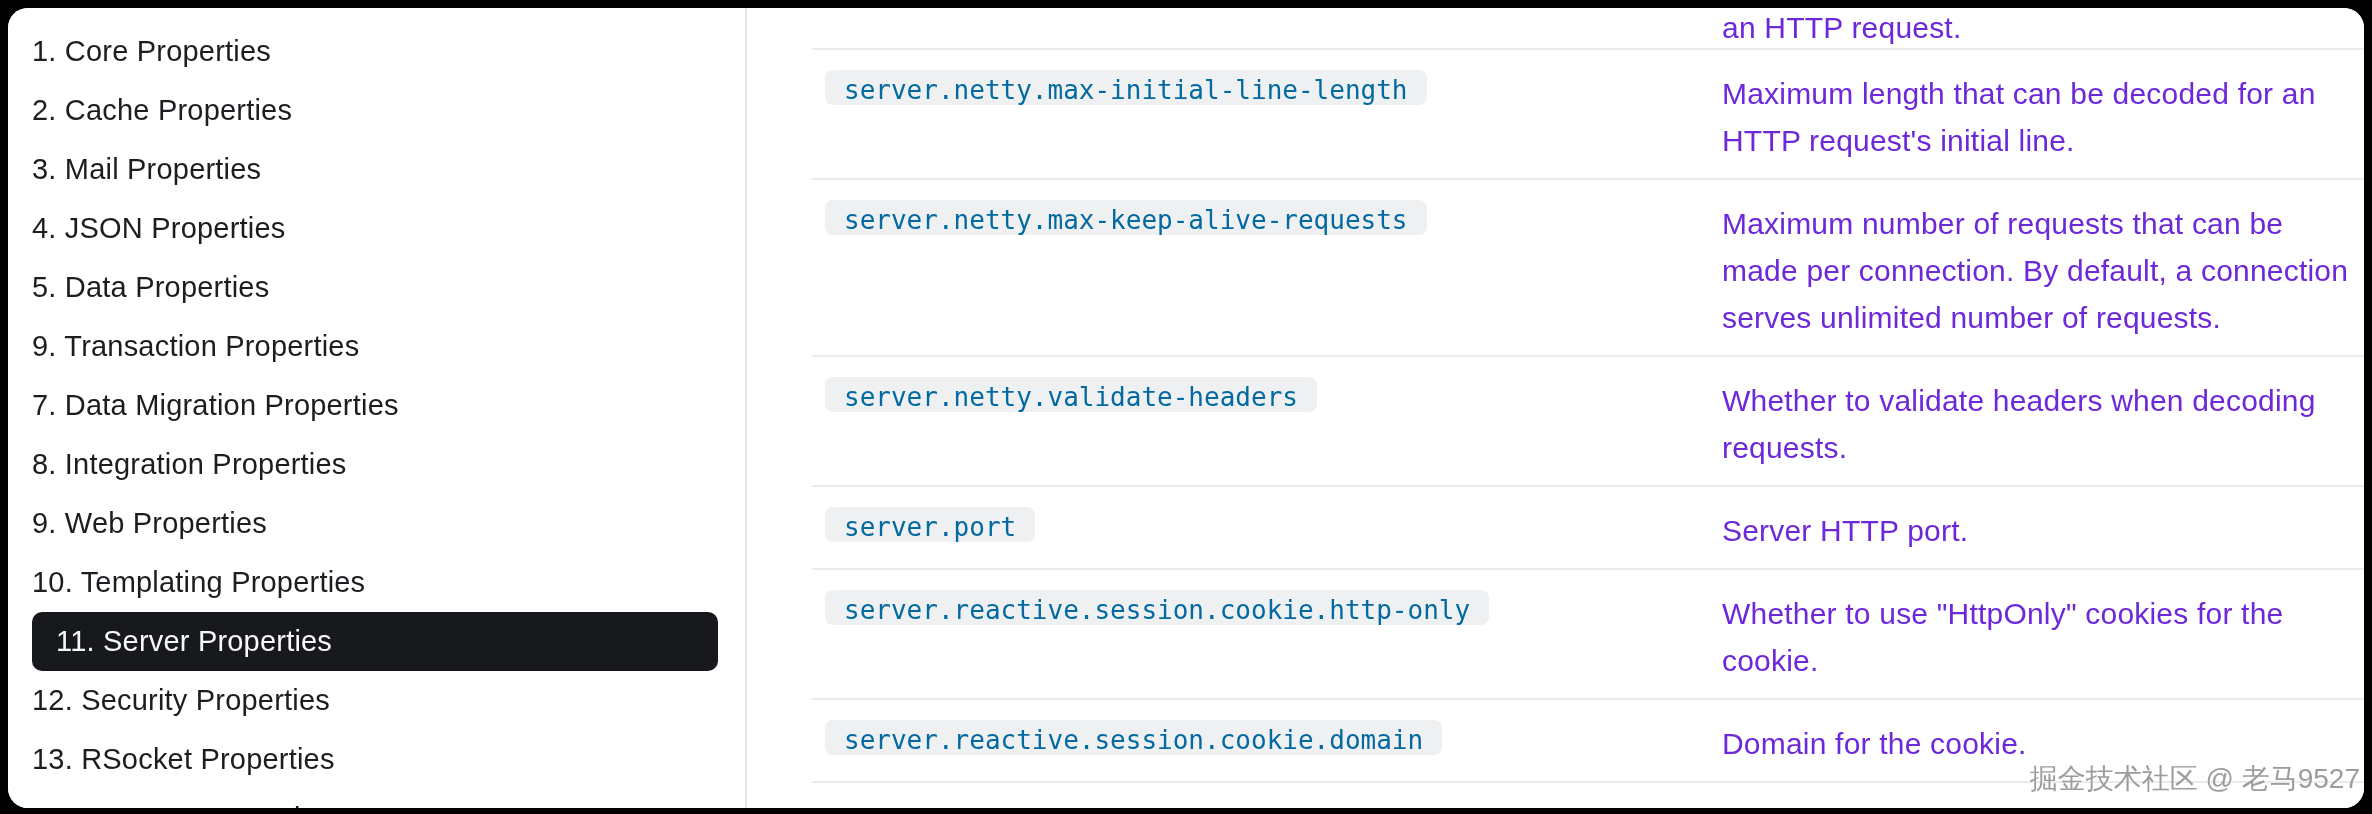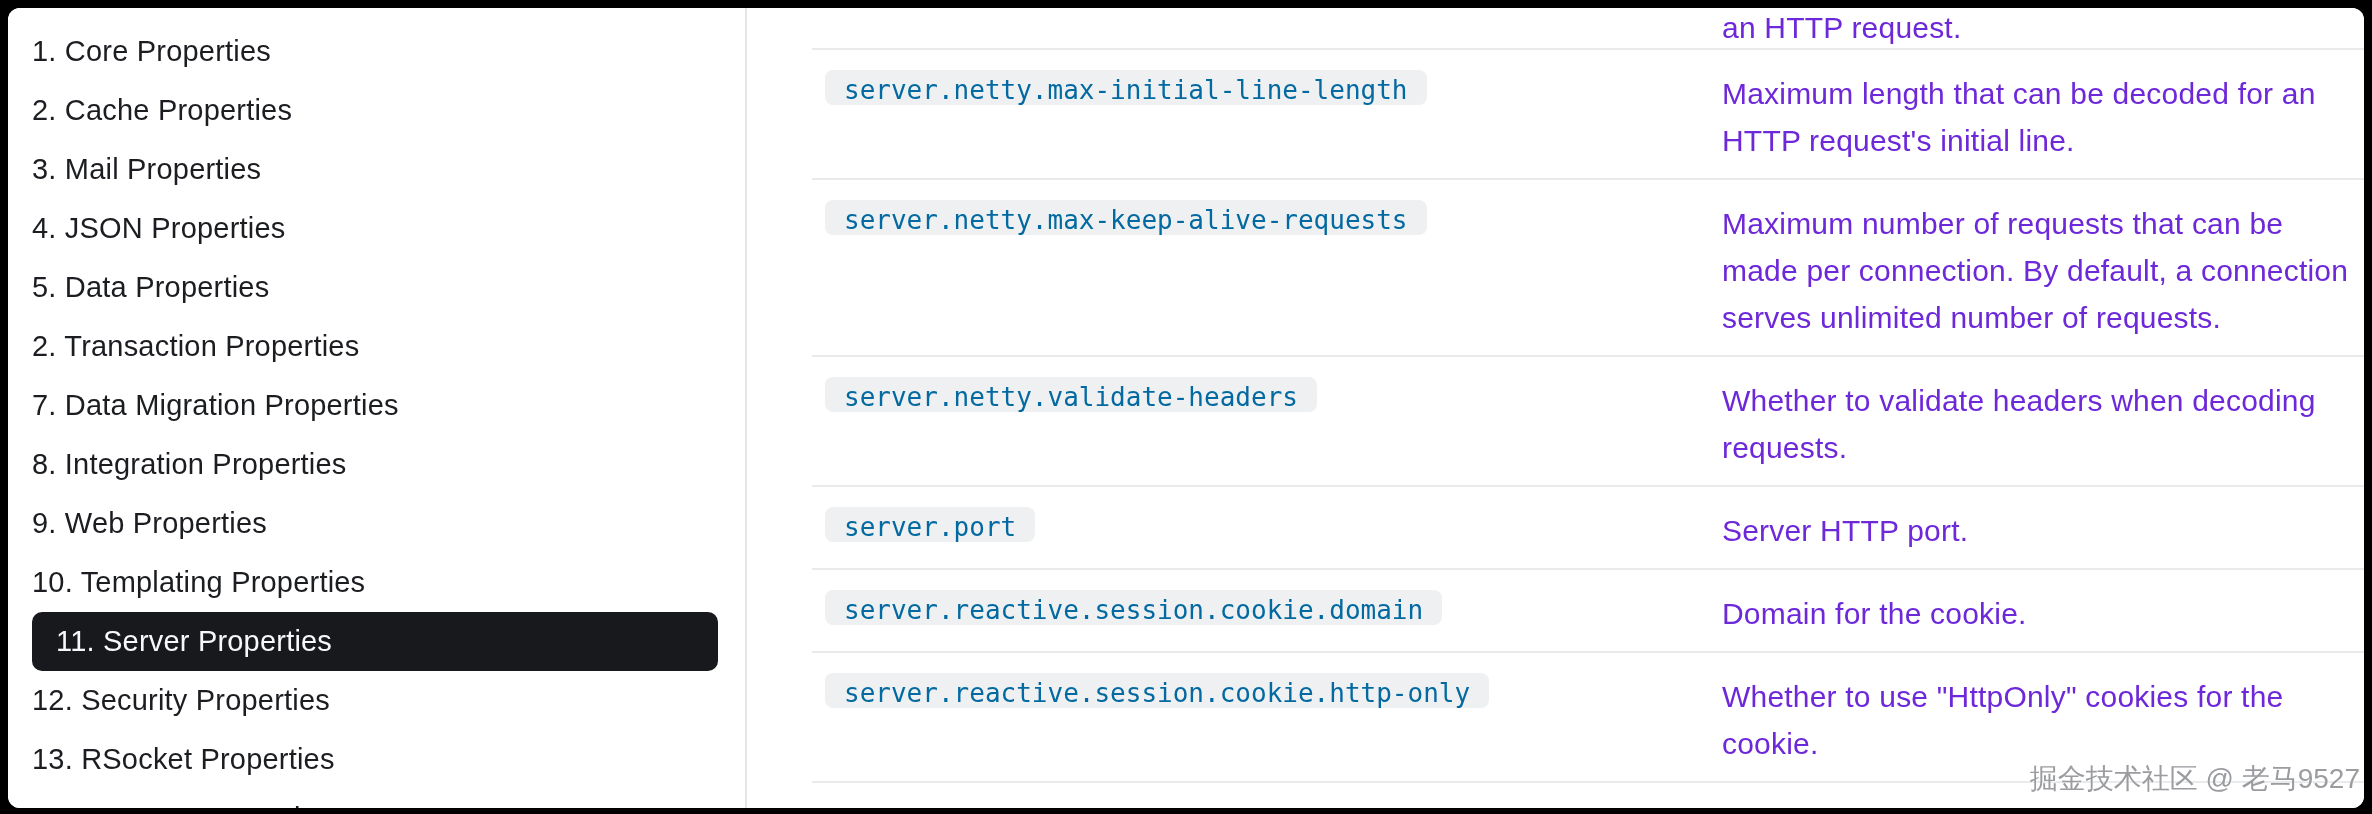--- a/index.html
+++ b/index.html
@@ -6,21 +6,21 @@
   html, body { width: 2372px; height: 814px; overflow: hidden; }
   body {
     background: #000;
     font-family: "Liberation Sans", sans-serif;
     position: relative;
   }
   .frame {
     position: absolute;
     left: 8px; top: 8px; right: 8px; bottom: 6px;
     background: #ffffff;
-    border-radius: 12px;
+    border-radius: 20px;
     overflow: hidden;
   }
   
   .sidebar {
     position: absolute;
     left: 0; top: 0; bottom: 0;
     width: 737px;
     background: #ffffff;
     overflow: hidden;
   }
@@ -134,21 +134,21 @@
 
   <li class="nav-item">
     <span>4. JSON Properties</span>
   </li>
 
   <li class="nav-item">
     <span>5. Data Properties</span>
   </li>
 
   <li class="nav-item">
-    <span>2. Transaction Properties</span>
+    <span>9. Transaction Properties</span>
   </li>
 
   <li class="nav-item">
     <span>7. Data Migration Properties</span>
   </li>
 
   <li class="nav-item">
     <span>8. Integration Properties</span>
   </li>
 
@@ -226,33 +226,33 @@
     <div class="prop-col">
       <span class="chip">server.port</span>
     </div>
     <div class="desc-col">
             <span class="desc-line">Server HTTP port.</span>
           </div>
   </div>
 
   <div class="row">
     <div class="prop-col">
-      <span class="chip">server.reactive.session.cookie.domain</span>
-    </div>
-    <div class="desc-col">
-            <span class="desc-line">Domain for the cookie.</span>
-          </div>
-  </div>
-
-  <div class="row">
-    <div class="prop-col">
       <span class="chip">server.reactive.session.cookie.http-only</span>
     </div>
     <div class="desc-col">
             <span class="desc-line">Whether to use "HttpOnly" cookies for the</span>
             <span class="desc-line">cookie.</span>
           </div>
   </div>
+
+  <div class="row">
+    <div class="prop-col">
+      <span class="chip">server.reactive.session.cookie.domain</span>
+    </div>
+    <div class="desc-col">
+            <span class="desc-line">Domain for the cookie.</span>
+          </div>
+  </div>
 </div>
   </main>
 
   <div class="watermark">掘金技术社区 @ 老马9527</div>
 </div>
 
 </body></html>

